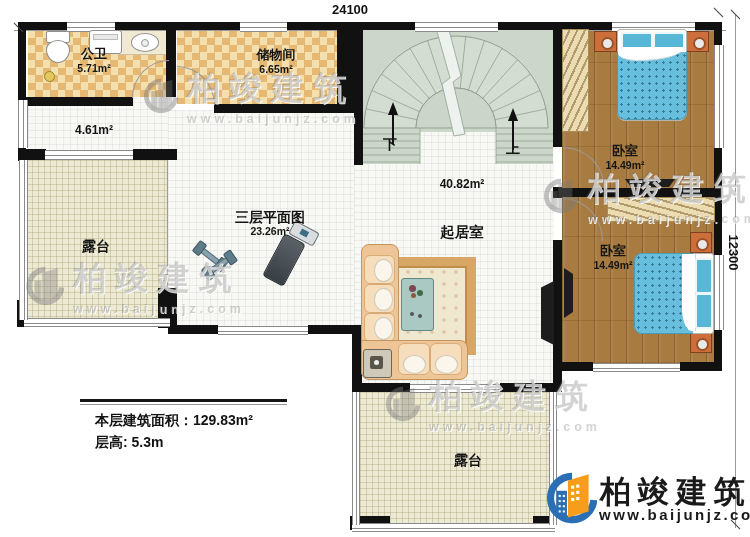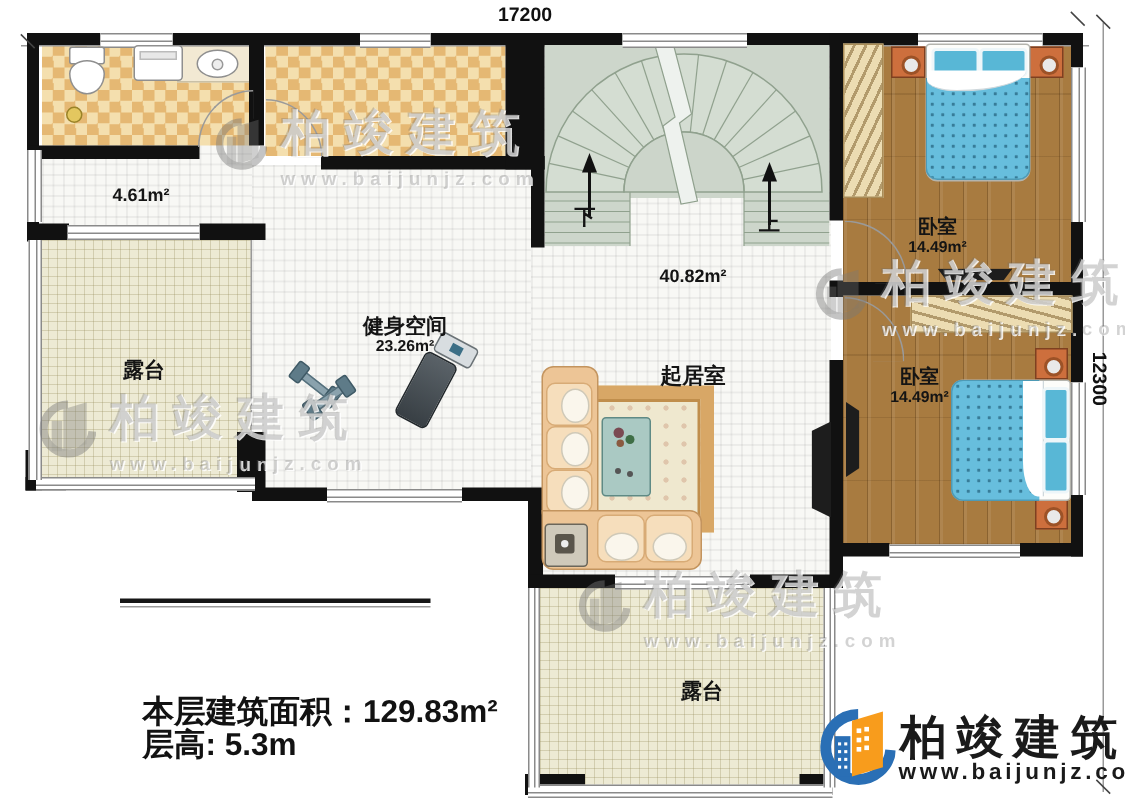--- a/index.html
+++ b/index.html
@@ -44,21 +44,21 @@
   .sofa{position:absolute;background:#edc596;border:1px solid #c3945e;border-radius:8px;}
   .cush{position:absolute;background:#f6debc;border:1px solid #d8ab76;border-radius:6px;}
   .wpillow{position:absolute;background:#faf6ec;border:1px solid #cfc9b8;border-radius:50%;}
   .wm{position:absolute;display:flex;align-items:center;gap:9px;color:rgba(110,110,110,.30);
       text-shadow:1px 1px 0 rgba(255,255,255,.85);pointer-events:none;}
   .wm-name{font-size:33px;font-weight:bold;letter-spacing:9px;white-space:nowrap;}
   .wm-url{font-size:12.5px;font-weight:bold;letter-spacing:4px;white-space:nowrap;margin-top:1px;}
   .dim{position:absolute;font-size:13px;font-weight:bold;color:#111;}
   .tick{position:absolute;width:13px;height:1px;background:#444;transform:rotate(45deg);}
   .tb-title{position:absolute;font-size:31px;color:#121212;letter-spacing:2px;white-space:nowrap;font-weight:500;}
-  .tb-line{position:absolute;font-size:21px;font-weight:bold;color:#121212;white-space:nowrap;margin-top:48px;}
+  .tb-line{position:absolute;font-size:14px;font-weight:bold;color:#121212;white-space:nowrap;}
   .brand-name{position:absolute;font-size:31px;font-weight:900;letter-spacing:7px;color:#1a1a1a;white-space:nowrap;}
   .brand-url{position:absolute;font-size:15px;font-weight:800;letter-spacing:2.5px;color:#1a1a1a;white-space:nowrap;}
 </style>
 </head>
 <body>
 
 <div id="stage">
 
   <div class="f-grid" style="left:28px;top:95px;width:140px;height:56px;"></div>
   <div class="f-grid" style="left:168px;top:110px;width:186px;height:217px;"></div>
@@ -245,31 +245,39 @@
   <div class="abs" style="left:682px;top:254px;width:13px;height:77px;background:#fff;border-right:1px solid #cfd8dc;border-radius:0 0 0 70%/0 0 0 30%;"></div>
   <div class="pillow" style="left:695px;top:258px;width:14px;height:32px;"></div>
   <div class="pillow" style="left:695px;top:293px;width:14px;height:32px;"></div>
   <div class="abs" style="left:564px;top:268px;width:9px;height:50px;background:#1d1d1d;clip-path:polygon(0 0,100% 12%,100% 88%,0 100%);"></div>
 
   <div class="door d-tl" style="left:132px;top:60px;width:36px;height:37px;"></div>
   <div class="door d-tr" style="left:177px;top:66px;width:37px;height:38px;"></div>
   <div class="door d-tr" style="left:563px;top:147px;width:41px;height:41px;"></div>
   <div class="door d-tr" style="left:563px;top:198px;width:39px;height:42px;"></div>
 
+  <div class="rlabel" style="left:58px;top:47px;width:72px;">
+    <div class="rname">公卫</div>
+    <div class="rarea">5.71m²</div>
+  </div>
+  <div class="rlabel" style="left:240px;top:48px;width:72px;">
+    <div class="rname">储物间</div>
+    <div class="rarea">6.65m²</div>
+  </div>
   <div class="rlabel" style="left:62px;top:124px;width:64px;">
     <div class="rarea" style="font-size:12px;">4.61m²</div>
   </div>
   <div class="rlabel" style="left:222px;top:209px;width:96px;">
-    <div class="rname" style="font-size:14px;">健身空间</div>
+    <div class="rname" style="font-size:14px;">三层平面图</div>
     <div class="rarea">23.26m²</div>
   </div>
   <div class="rlabel" style="left:426px;top:178px;width:72px;">
     <div class="rarea" style="font-size:12px;">40.82m²</div>
   </div>
-  <div class="rlabel" style="left:426px;top:244px;width:72px;font-family:Liberation Mono, monospace;">
+  <div class="rlabel" style="left:426px;top:224px;width:72px;">
     <div class="rname" style="font-size:14.5px;">起居室</div>
   </div>
   <div class="rlabel" style="left:590px;top:144px;width:70px;">
     <div class="rname">卧室</div>
     <div class="rarea">14.49m²</div>
   </div>
   <div class="rlabel" style="left:578px;top:244px;width:70px;">
     <div class="rname">卧室</div>
     <div class="rarea">14.49m²</div>
   </div>
@@ -324,21 +332,21 @@
       <path d="M30 10 A21 21 0 1 0 51 33" stroke="rgba(120,120,120,.8)" stroke-width="7" fill="none"></path>
       <polygon points="26,14 46,8 46,44 26,50" fill="rgba(120,120,120,.65)"></polygon>
       <rect x="16" y="24" width="9" height="26" fill="rgba(120,120,120,.65)"></rect>
     </svg>
     <div>
         <div class="wm-name">柏竣建筑</div>
         <div class="wm-url">www.baijunjz.com</div>
       </div>
   </div>
 
-  <div class="dim" style="left:316px;top:2px;width:68px;text-align:center;">17200</div>
+  <div class="dim" style="left:316px;top:2px;width:68px;text-align:center;">24100</div>
   <div class="tick" style="left:12px;top:27px;"></div>
   <div class="tick" style="left:712px;top:12px;"></div>
   <div class="dim" style="left:702px;top:245px;width:62px;text-align:center;transform:rotate(90deg);">12300</div>
   <div class="tick" style="left:729px;top:14px;"></div>
   <div class="tick" style="left:729px;top:524px;"></div>
 
   <div class="abs" style="left:80px;top:399px;width:207px;height:3px;background:#161616;"></div>
   <div class="abs" style="left:80px;top:404px;width:207px;height:1px;background:#9a9a9a;"></div>
   <div class="tb-line" style="left:95px;top:412px;">本层建筑面积：129.83m²</div>
   <div class="tb-line" style="left:95px;top:434px;">层高: 5.3m</div>

